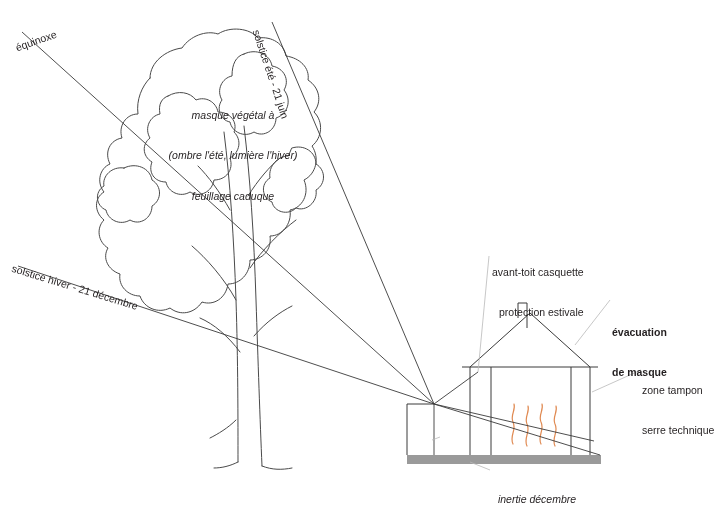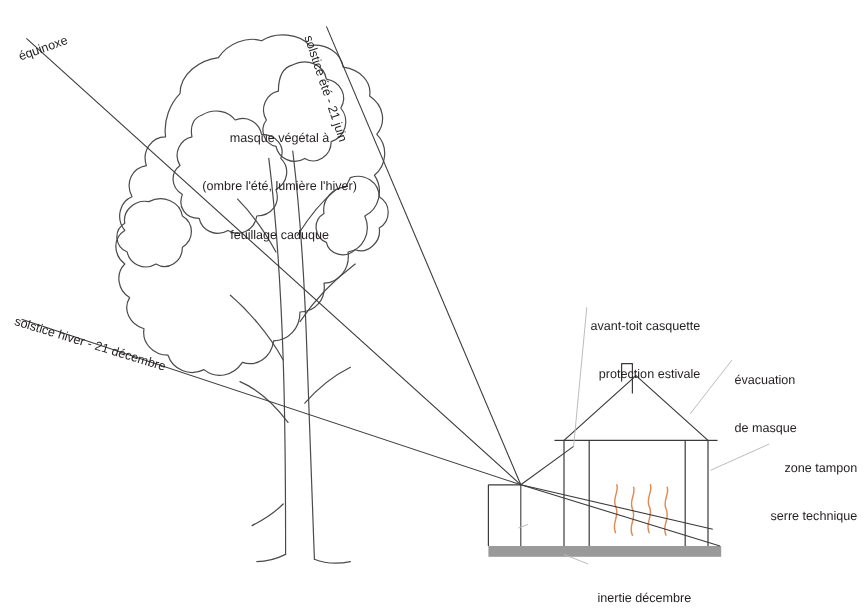--- a/index.html
+++ b/index.html
@@ -23,21 +23,21 @@
     height: 509px;
   }
   .lbl {
     position: absolute;
     font-family: "Liberation Sans", sans-serif;
     font-size: 10.5px;
     color: #231f20;
     white-space: pre;
     line-height: 1.28;
   }
-  .lbl.italic { }
+  .lbl.italic { font-style: italic; }
   .lbl.rot { transform-origin: 0 0; }
   .lbl.center { text-align: center; }
 </style>
 </head>
 <body>
 
 <div id="stage">
 
   <svg class="layer" viewBox="0 0 720 509">
 
@@ -153,26 +153,26 @@
     <div>masque végétal à</div>
     <div>(ombre l'été, lumière l'hiver)</div>
     <div>feuillage caduque</div>
   </div>
 
   <div class="lbl" style="left:492px; top:239px;text-align:right;">
     <div>avant-toit casquette</div>
     <div>protection estivale</div>
   </div>
 
-  <div class="lbl" style="left:612px; top:284px;">
+  <div class="lbl" style="left:612px; top:299px;font-weight:bold;">
     <div>évacuation</div>
     <div>de masque</div>
   </div>
 
-  <div class="lbl" style="left:642px; top:357px;text-align:right;">
+  <div class="lbl" style="left:642px; top:357px;">
     <div>zone tampon</div>
     <div>serre technique</div>
   </div>
 
 
   <div class="lbl italic center" style="left:472px; top:466px; width:130px;">
     <div>inertie décembre</div>
     
   </div>
 

